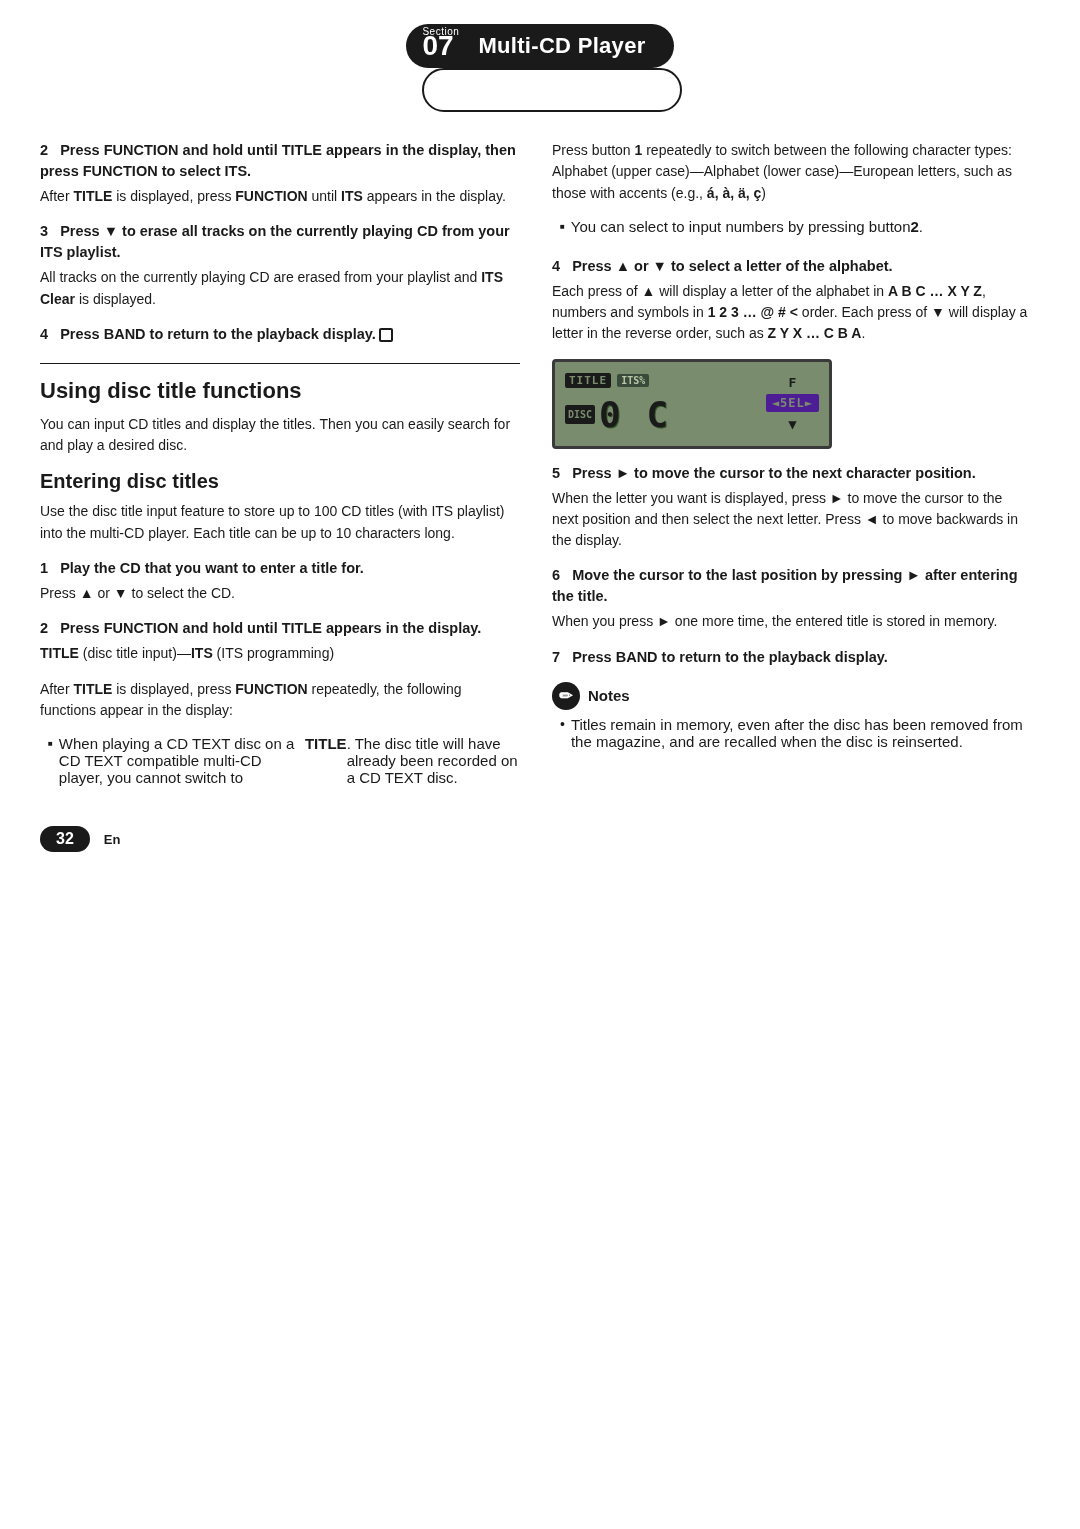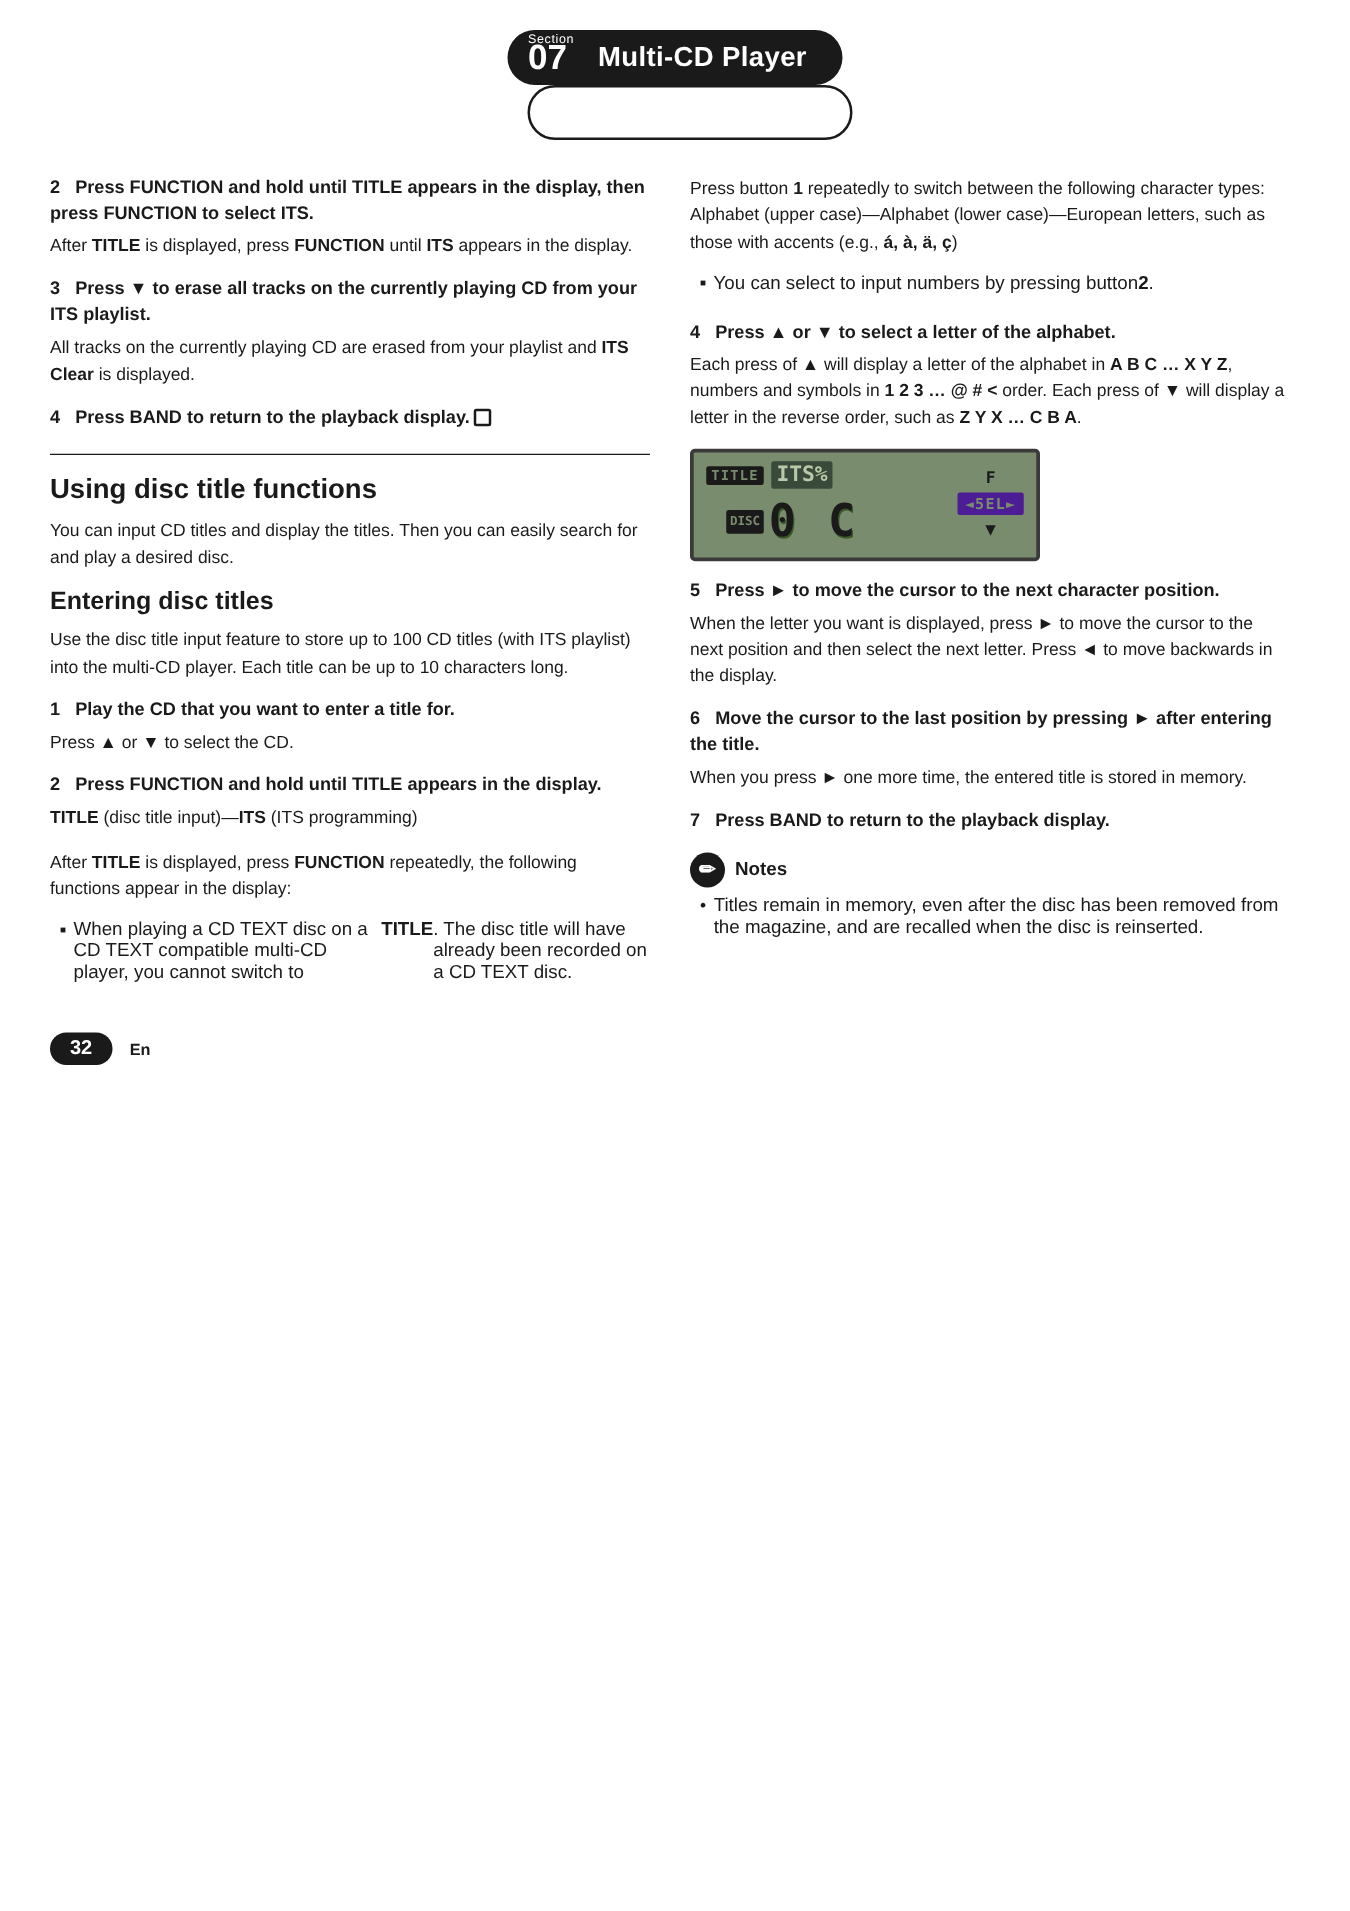--- a/index.html
+++ b/index.html
@@ -161,39 +161,38 @@
       color: #7a8c6e;
       font-size: 11px;
       font-weight: bold;
       padding: 1px 4px;
       letter-spacing: 1px;
       border-radius: 2px;
     }
     .lcd-its-label {
       background: #3a4a3a;
       color: #b8c8a8;
-      font-size: 17px;
+      font-size: 10px;
       font-weight: bold;
       padding: 1px 4px;
       border-radius: 2px;
     }
     .lcd-disc-row {
       display: flex;
       align-items: center;
       gap: 4px;
       margin-top: 4px;
     }
     .lcd-disc-label {
       background: #1a1a1a;
       color: #7a8c6e;
       font-size: 10px;
       font-weight: bold;
       padding: 4px 3px;
       border-radius: 2px;
-      margin-left: 16px;
     }
     .lcd-big-char {
       color: #1a1a1a;
       font-size: 36px;
       font-weight: bold;
       letter-spacing: 2px;
       text-shadow: 1px 1px 0 #3a5a2a;
     }
     .lcd-right {
       display: flex;

